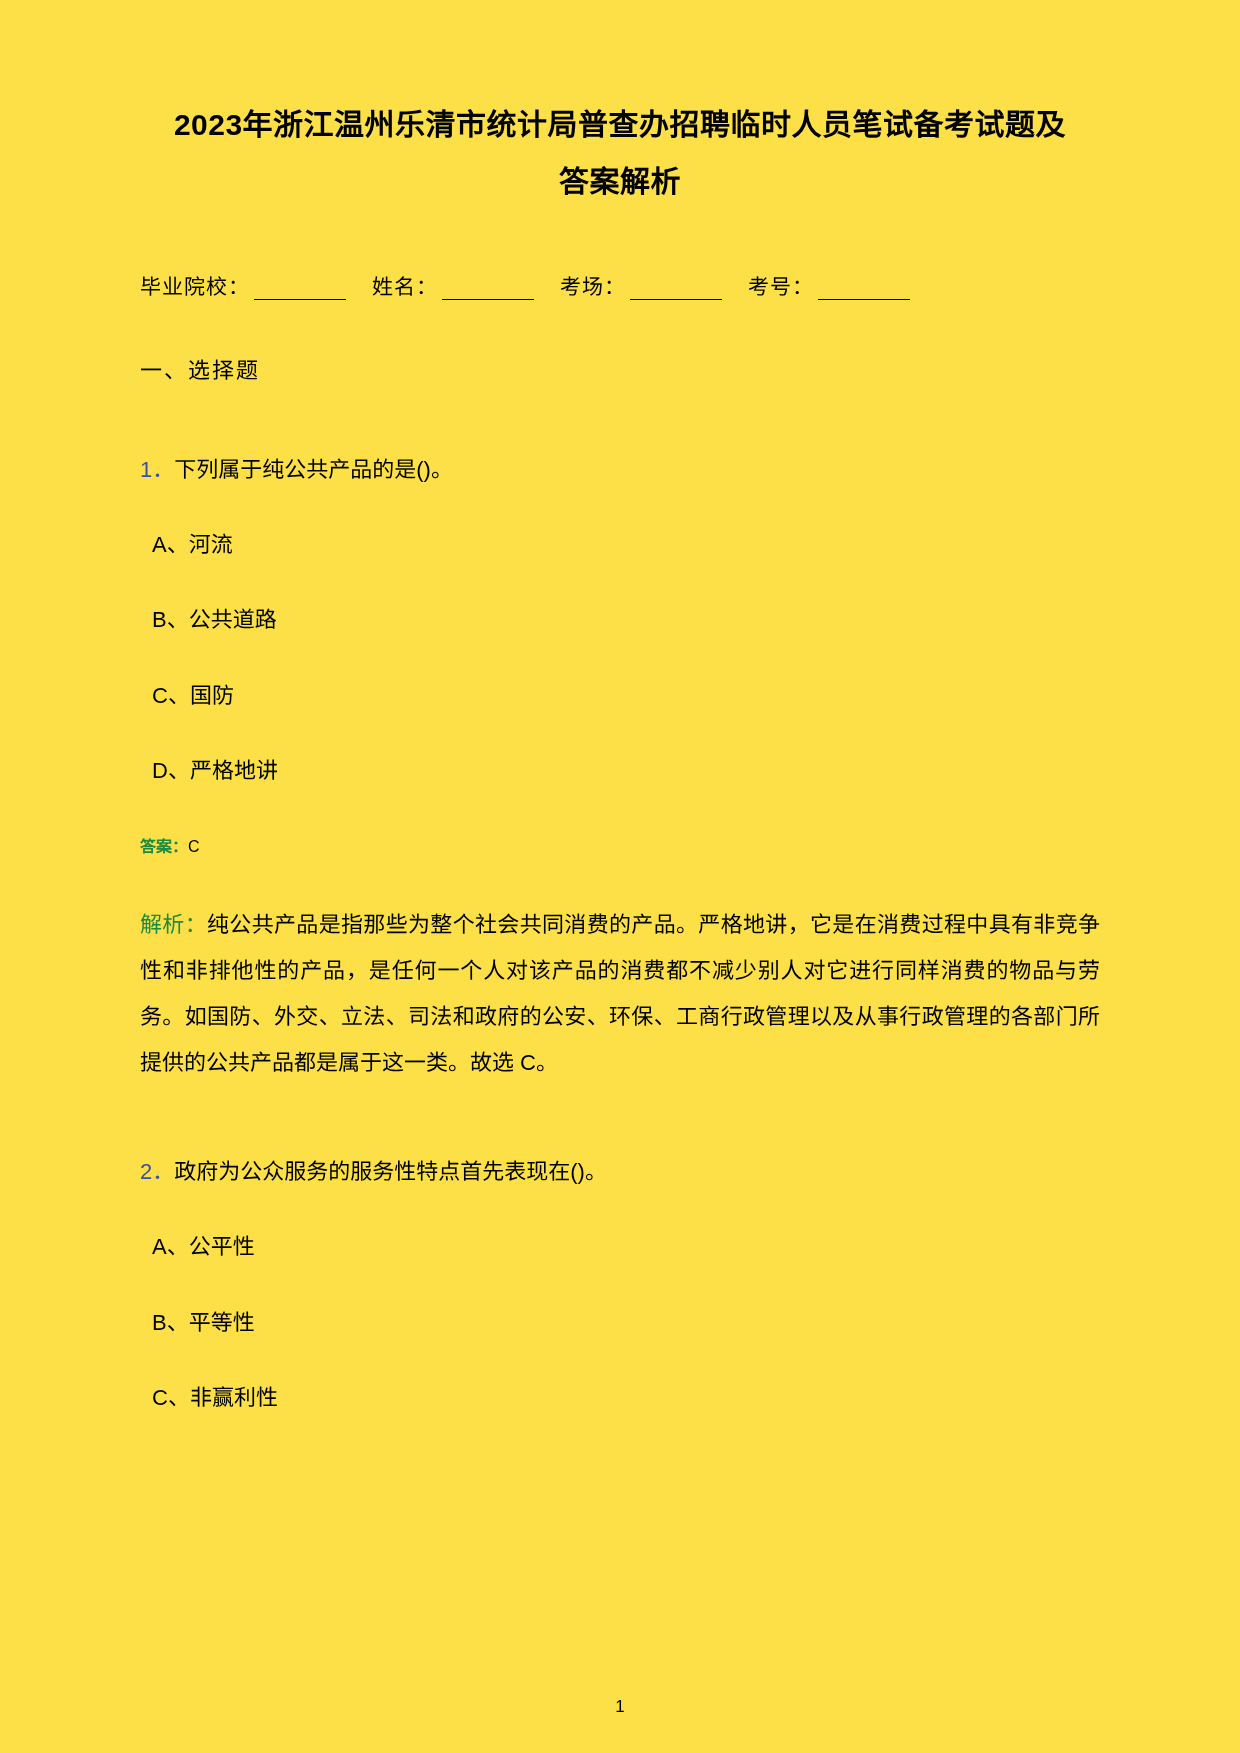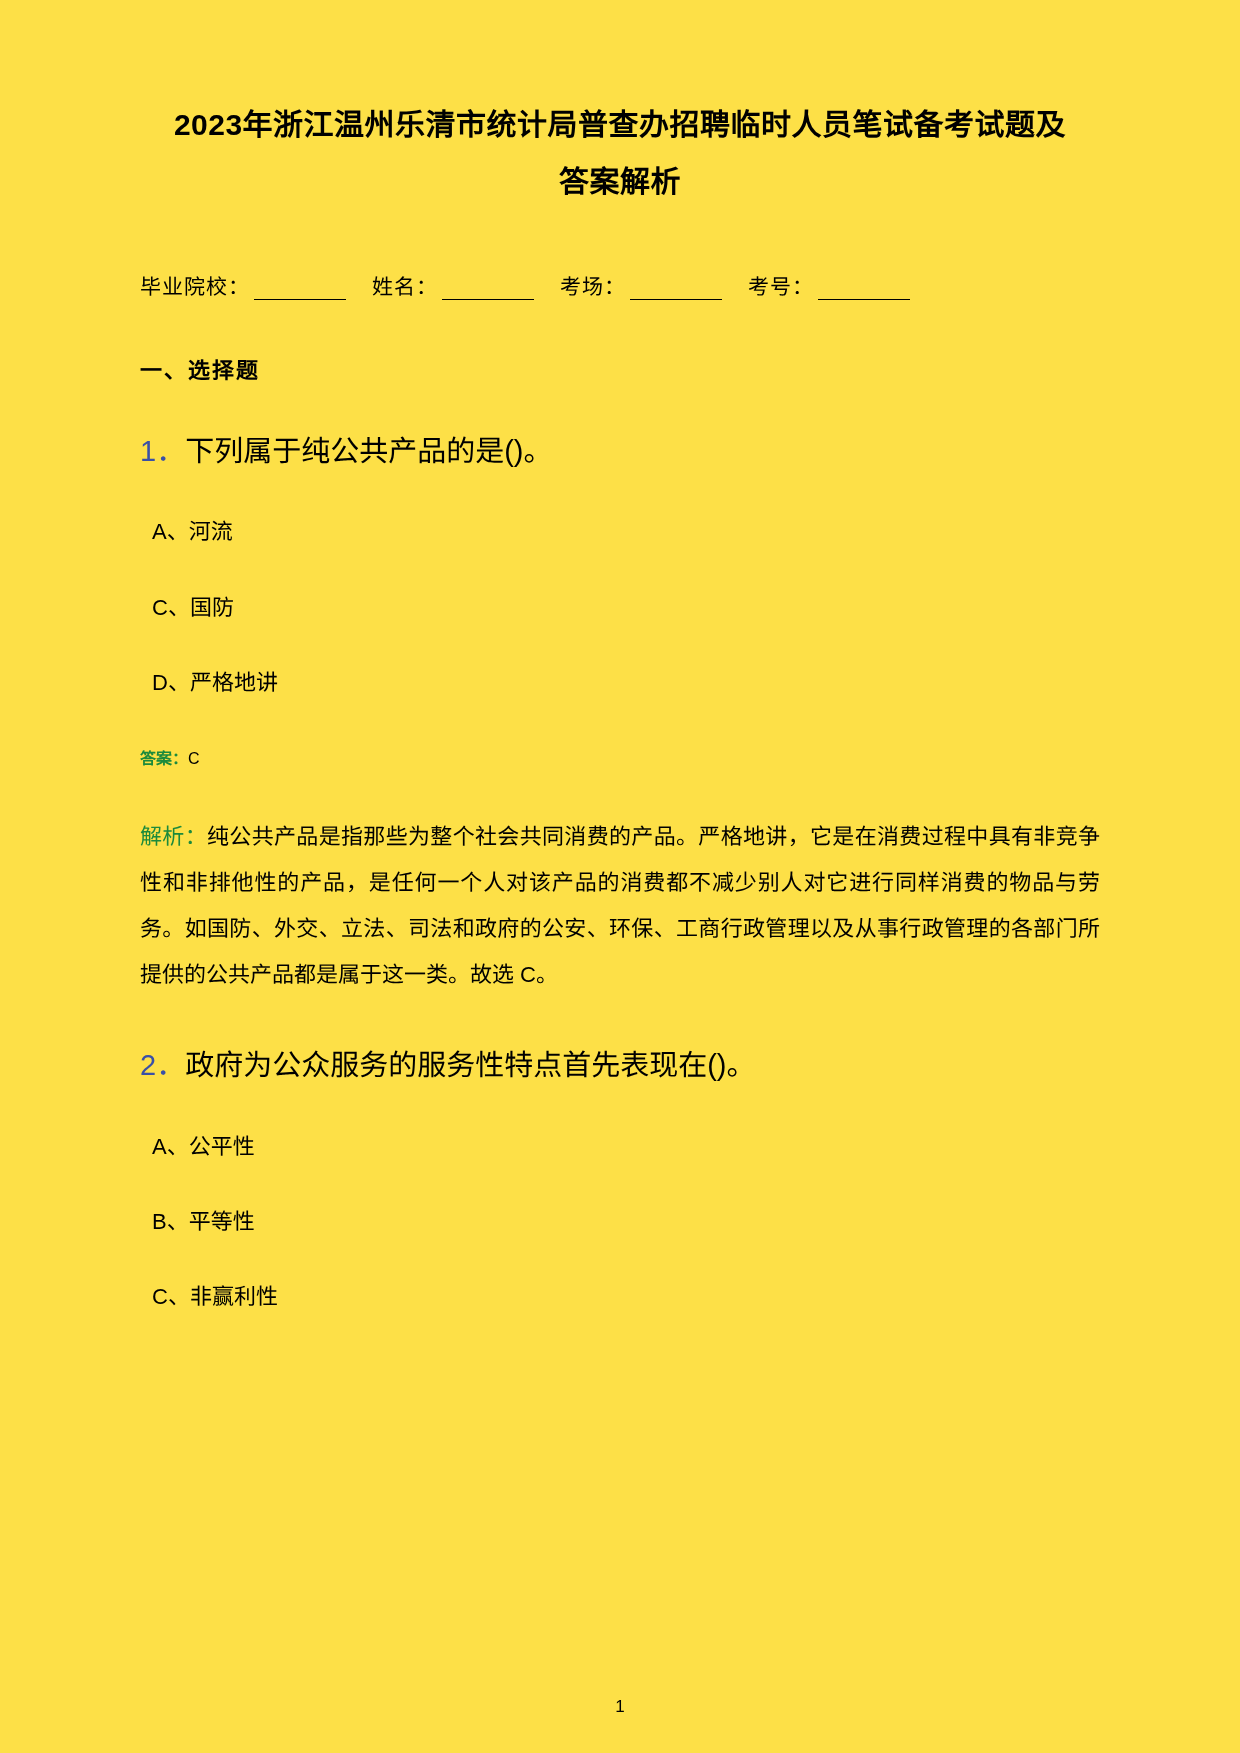--- a/index.html
+++ b/index.html
@@ -40,27 +40,27 @@
     border-bottom: 1px solid #000;
     width: 92px;
     vertical-align: bottom;
     height: 18px;
     margin: 0 4px;
   }
   .info-item { margin-right: 22px; white-space: nowrap; }
   .section-heading {
     margin-top: 52px;
     font-size: 22px;
-    font-weight: bold;
+    font-weight: normal;
     letter-spacing: 2px;
   }
   .q-block { margin-top: 0; }
   .q-stem {
-    margin-top: 44px;
-    font-size: 29px;
+    margin-top: 68px;
+    font-size: 22px;
     line-height: 1.6;
   }
   .q-num {
     color: #3a50a6;
   }
   .q-option {
     margin-top: 40px;
     font-size: 22px;
     line-height: 1.6;
     margin-left: 12px;
@@ -107,20 +107,21 @@
     <span class="info-item"><span>毕业院校：</span><span class="blank"></span></span><span class="info-item"><span>姓名：</span><span class="blank"></span></span><span class="info-item"><span>考场：</span><span class="blank"></span></span><span class="info-item"><span>考号：</span><span class="blank"></span></span>
   </div>
 
   <div class="section-heading">一、选择题</div>
 
   <div class="q-block">
     <div class="q-stem">
       <span class="q-num">1．</span><span>下列属于纯公共产品的是()。</span>
     </div>
     <div class="q-option">A、河流</div>
+    <div class="q-option">B、公共道路</div>
     <div class="q-option">C、国防</div>
     <div class="q-option">D、严格地讲</div>
     <div class="q-answer">
       <span class="lbl">答案：</span><span class="val">C</span>
     </div>
     <div class="q-explain">
       <span class="lbl">解析：</span><span>纯公共产品是指那些为整个社会共同消费的产品。严格地讲，它是在消费过程中具有非竞争性和非排他性的产品，是任何一个人对该产品的消费都不减少别人对它进行同样消费的物品与劳务。如国防、外交、立法、司法和政府的公安、环保、工商行政管理以及从事行政管理的各部门所提供的公共产品都是属于这一类。故选 C。</span>
     </div>
   </div>
 

